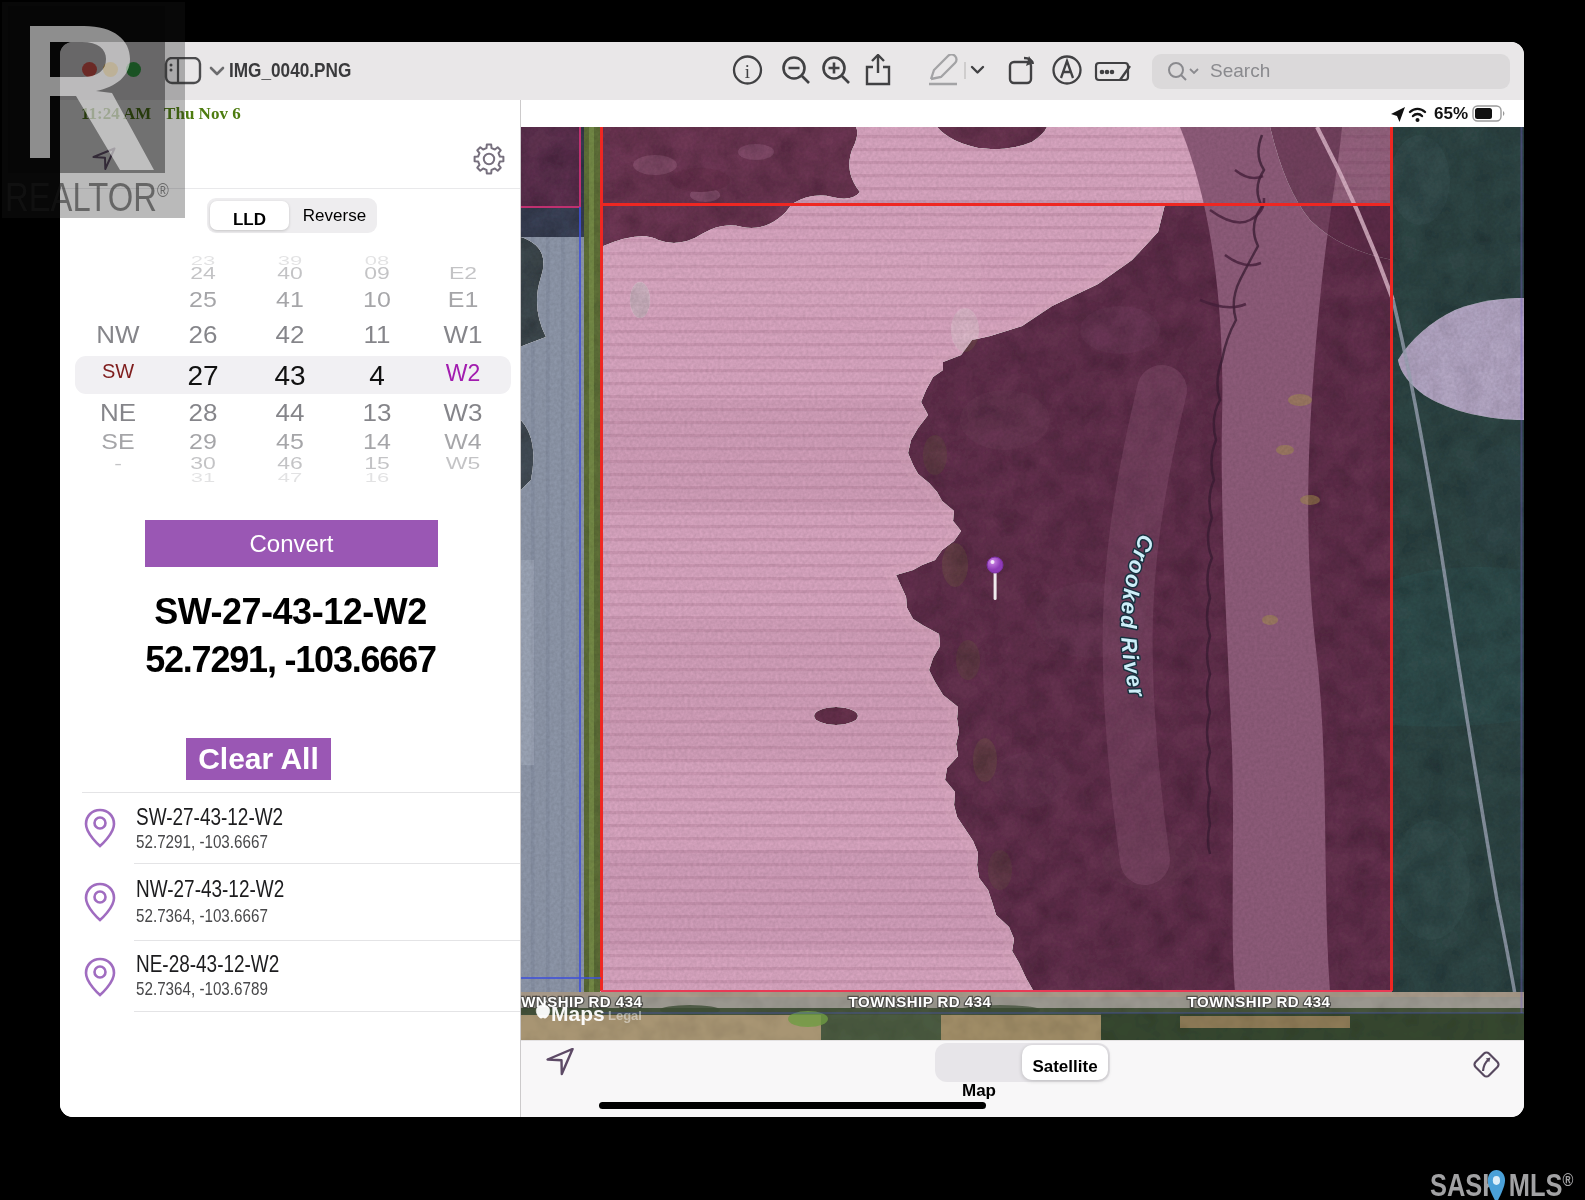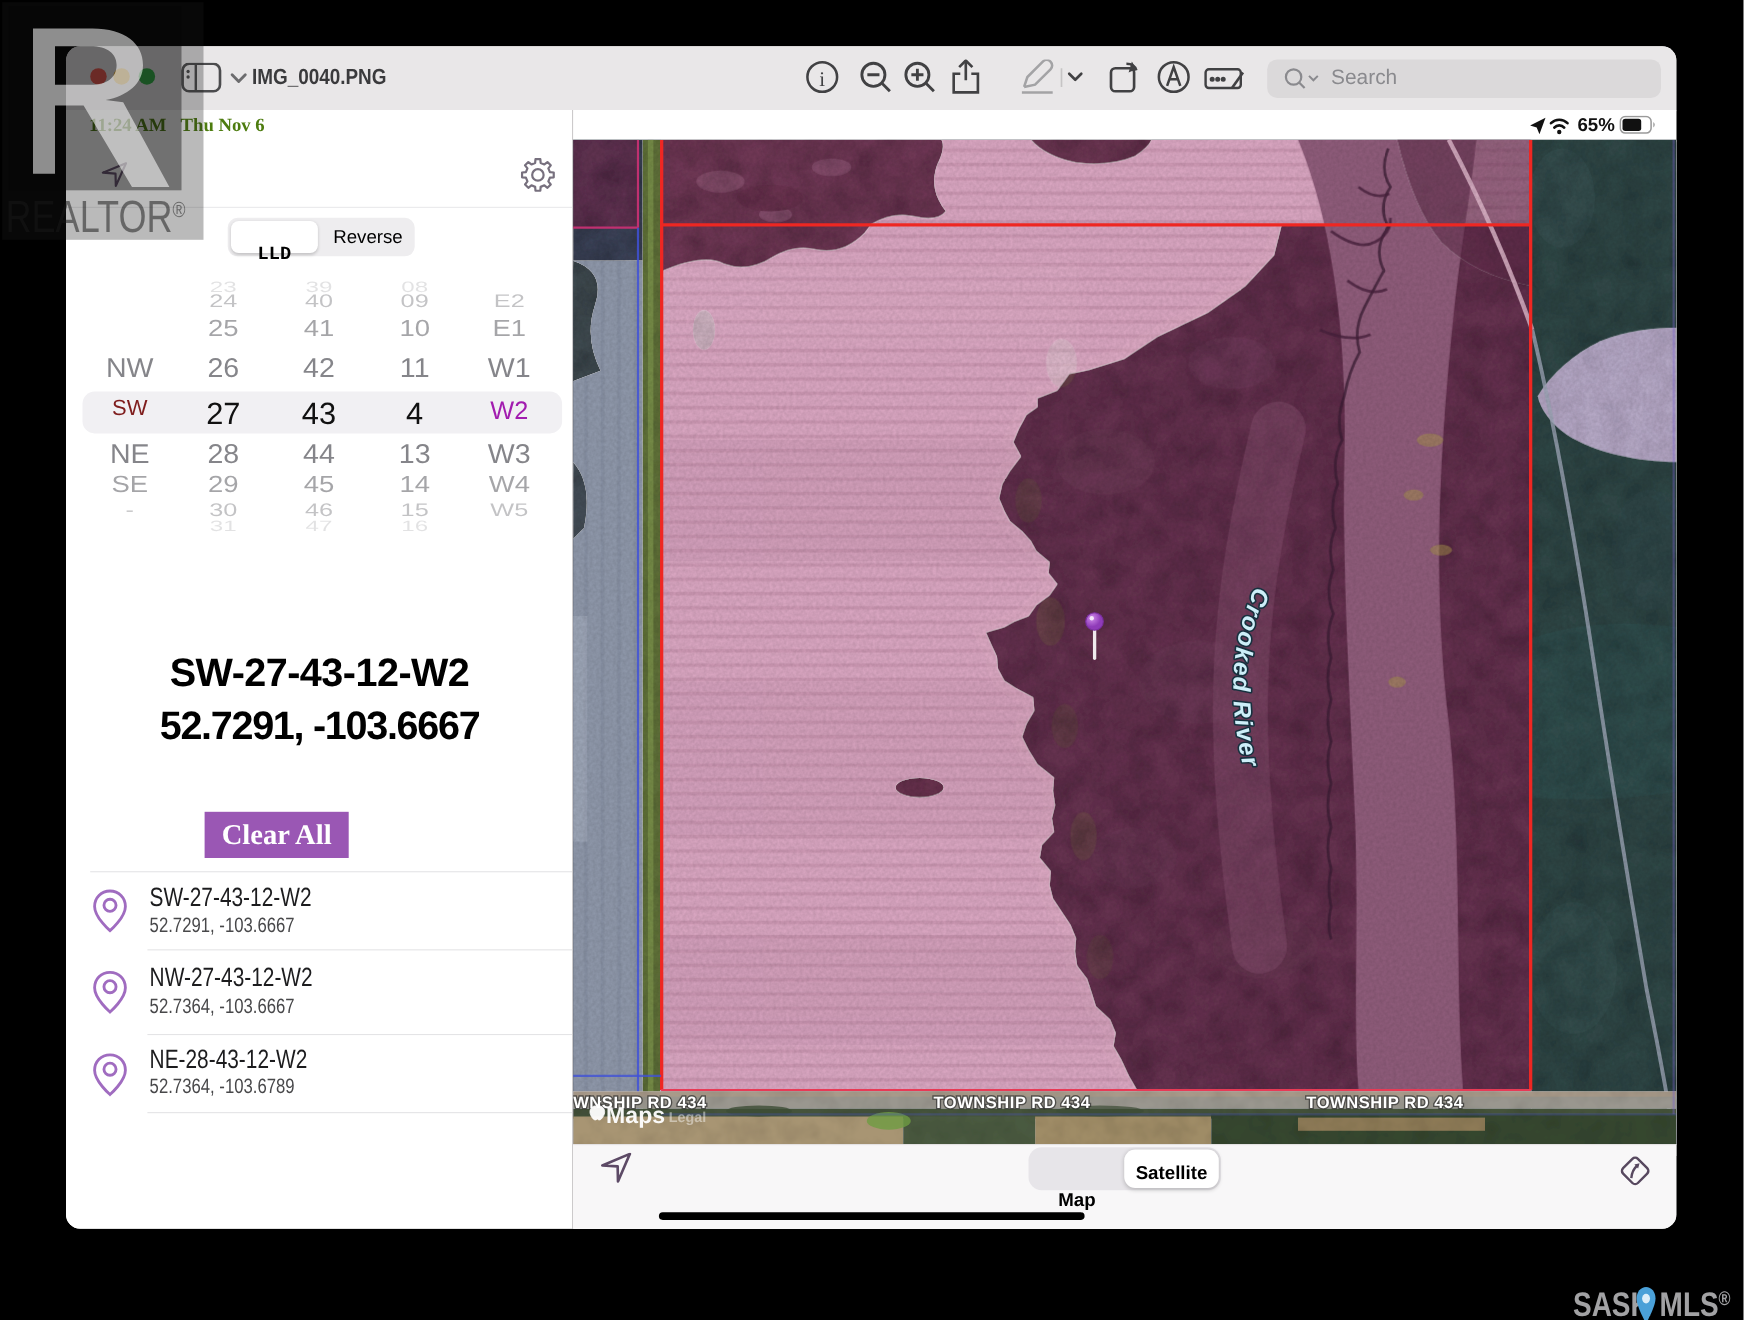--- a/index.html
+++ b/index.html
@@ -21,33 +21,33 @@
   #stL{position:absolute;left:21px;top:4px;font-size:17px;font-weight:bold;color:#4d7c0f;font-family:Liberation Serif, serif;}
   #stR{position:absolute;left:1374px;top:4px;font-size:17px;font-weight:bold;color:#111;}
   
   #side{position:absolute;left:0;top:87px;width:460px;height:988px;background:#fff;}
   #vdiv{position:absolute;left:460px;top:58px;width:1px;height:1017px;background:#cccacb;}
   #sideTitle{position:absolute;left:73px;top:15px;font-size:27.5px;font-weight:bold;color:#0d0d0d;letter-spacing:-0.9px;}
   #seg{position:absolute;left:147px;top:69px;width:170px;height:35px;background:#eeedef;
        border-radius:9px;}
   #seg .on{position:absolute;left:3px;top:3px;width:79px;height:29px;background:#fff;border-radius:7px;
            box-shadow:0 1px 3px rgba(0,0,0,.18);}
-  #seg .t1{position:absolute;left:0px;top:24px;width:85px;text-align:center;font-size:17px;font-weight:bold;color:#000;font-family:Liberation Mono, monospace;}
+  #seg .t1{position:absolute;left:0px;top:12px;width:85px;text-align:center;font-size:17px;font-weight:bold;color:#000;}
   #seg .t2{position:absolute;left:85px;top:8px;width:85px;text-align:center;font-size:17px;color:#000;}
   
   #pickHi{position:absolute;left:15px;top:227px;width:436px;height:38px;background:#f1f0f3;border-radius:11px;}
   .prow{position:absolute;left:0;width:460px;}
   .pc{position:absolute;text-align:center;width:80px;}
   .c1{left:18px;} .c2{left:103px;} .c3{left:190px;} .c4{left:277px;} .c5{left:363px;}
   
   .btn{position:absolute;background:#9a57b4;color:#fff;text-align:center;}
   #convert{left:85px;top:391px;width:293px;height:47px;font-size:24px;line-height:47px;}
   #res1{position:absolute;left:0;top:462px;width:461px;text-align:center;font-size:36px;font-weight:bold;color:#000;letter-spacing:-0.5px;}
   #res2{position:absolute;left:0;top:510px;width:461px;text-align:center;font-size:36px;font-weight:bold;color:#000;letter-spacing:-1.2px;}
-  #clear{left:126px;top:609px;width:131px;height:42px;font-size:26px;font-weight:bold;line-height:42px;font-family:Liberation Serif, serif;}
+  #clear{left:126px;top:609px;width:145px;height:42px;font-size:30px;font-weight:bold;line-height:42px;}
   .sep{position:absolute;height:1px;background:#e4e4e6;}
   .item .t{position:absolute;left:76px;font-size:24px;color:#1c1c1e;transform:scaleX(0.79);transform-origin:0 50%;}
   .item .s{position:absolute;left:76px;font-size:19px;color:#48484a;transform:scaleX(0.80);transform-origin:0 50%;}
   .pin{position:absolute;left:22px;width:36px;height:44px;}
   
   #map{position:absolute;left:461px;top:85px;width:1003px;height:913px;background:#2c3b40;}
   
   #bbar{position:absolute;left:461px;top:998px;width:1003px;height:77px;background:#f8f7f8;
         border-top:1px solid #e4e2e3;}
   #mseg{position:absolute;left:414px;top:2px;width:175px;height:39px;background:#e7e5e9;border-radius:12px;}
@@ -231,20 +231,21 @@
           <div class="pc c5" style="font-size:23px;color:#3c3c43;">W5</div>
         </div>
         <div class="prow" style="top:341px;opacity:0.14;transform:scaleY(0.62);">
           <div class="pc c1" style="font-size:22px;color:#3c3c43;"></div>
           <div class="pc c2" style="font-size:22px;color:#3c3c43;">31</div>
           <div class="pc c3" style="font-size:22px;color:#3c3c43;">47</div>
           <div class="pc c4" style="font-size:22px;color:#3c3c43;">16</div>
           <div class="pc c5" style="font-size:22px;color:#3c3c43;"></div>
         </div>
       </div>
+    <div id="convert" class="btn">Convert</div>
     <div id="res1">SW-27-43-12-W2</div>
     <div id="res2">52.7291, -103.6667</div>
     <div id="clear" class="btn">Clear All</div>
     <div class="sep" style="left:22px;top:663px;width:438px;"></div>
     <div class="item">
         <div class="t" style="top:674px;">SW-27-43-12-W2</div>
          <div class="s" style="top:702px;">52.7291, -103.6667</div>
       </div>
     <div class="sep" style="left:74px;top:734px;width:386px;"></div>
     <div class="item">

